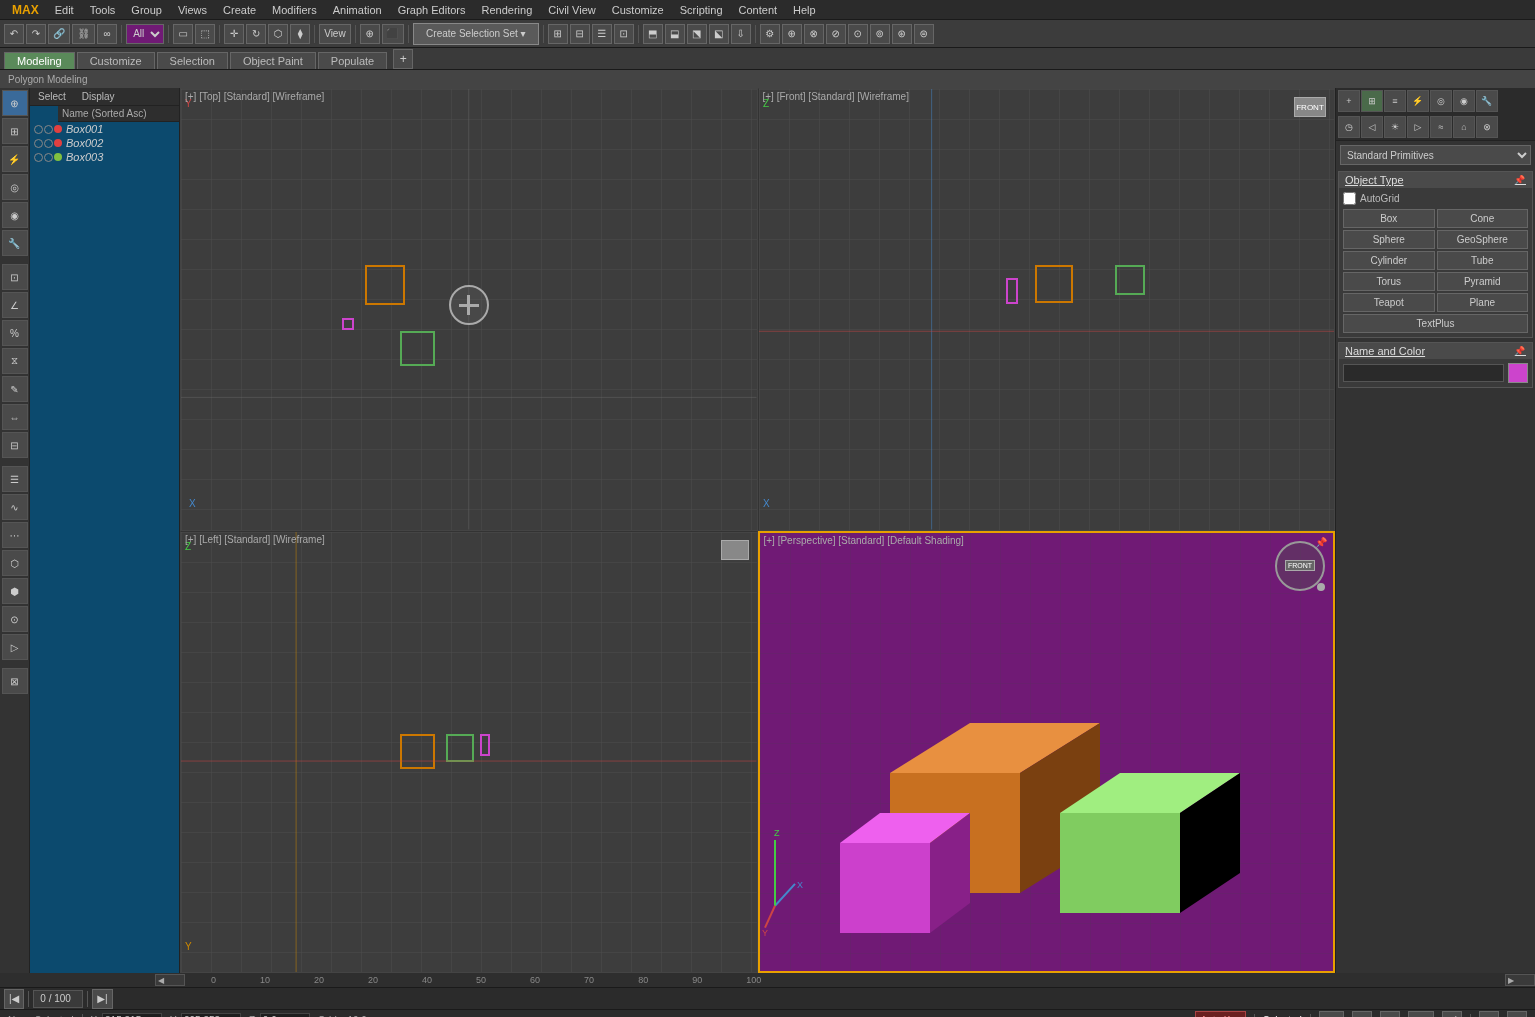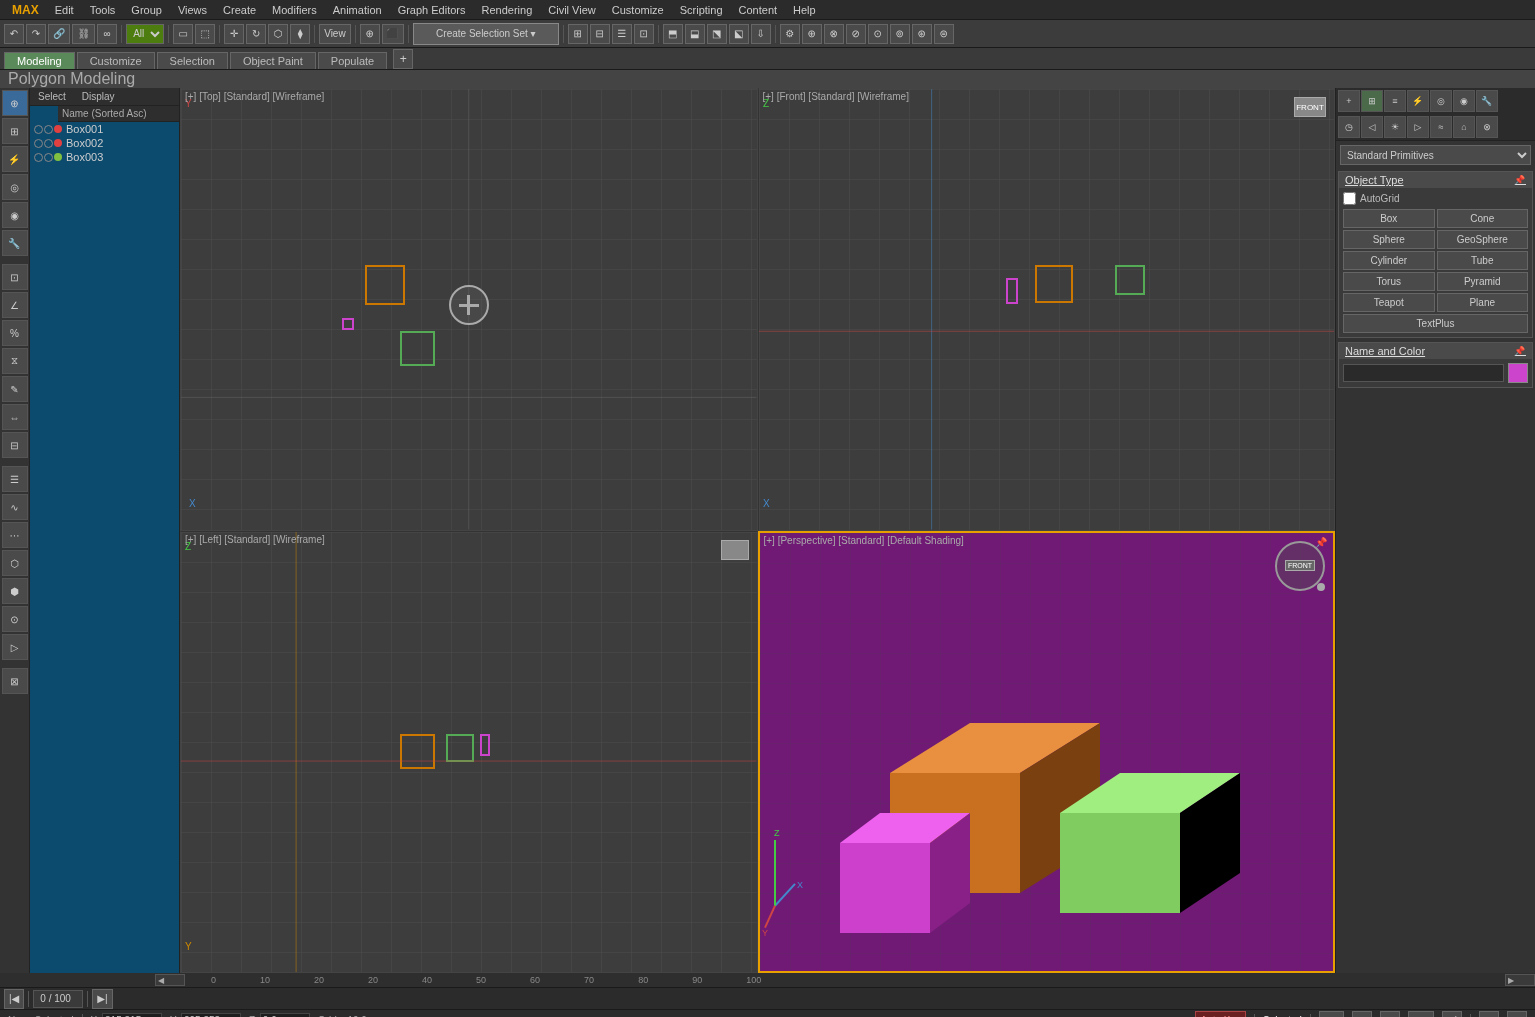--- a/index.html
+++ b/index.html
@@ -7,46 +7,46 @@
 
     
     #menu-bar { background: #2b2b2b; height: 20px; display: flex; align-items: center; padding: 0 4px; border-bottom: 1px solid #1a1a1a; }
     #menu-bar span { color: #ccc; padding: 0 8px; cursor: pointer; font-size: 11px; }
     #menu-bar span:first-child { color: #e8a000; font-weight: bold; font-size: 12px; }
 
     
     #toolbar { background: #3c3c3c; height: 28px; display: flex; align-items: center; padding: 0 4px; gap: 2px; border-bottom: 1px solid #1a1a1a; }
     .toolbar-btn { background: #4a4a4a; border: 1px solid #666; color: #ccc; padding: 1px 4px; font-size: 10px; cursor: pointer; height: 20px; min-width: 20px; display: flex; align-items: center; justify-content: center; }
     .toolbar-sep { width: 1px; height: 18px; background: #555; margin: 0 2px; }
-    .toolbar-dropdown { background: #4d7c0f; border: 1px solid #666; color: #ccc; font-size: 10px; height: 20px; padding: 0 2px; }
-    .create-sel-btn { background: #5a5a5a; border: 1px solid #888; color: #ccc; padding: 1px 22px; font-size: 10px; cursor: pointer; height: 22px; }
+    .toolbar-dropdown { background: #701a75; border: 1px solid #666; color: #ccc; font-size: 10px; height: 20px; padding: 0 2px; }
+    .create-sel-btn { background: #5a5a5a; border: 1px solid #888; color: #ccc; padding: 1px 12px; font-size: 10px; cursor: pointer; height: 22px; }
 
     
     #tab-bar { background: #3a3a3a; height: 22px; display: flex; align-items: flex-end; padding-left: 4px; border-bottom: 1px solid #1a1a1a; }
     .tab { padding: 2px 12px; font-size: 11px; cursor: pointer; background: #4a4a4a; border: 1px solid #666; border-bottom: none; margin-right: 2px; color: #bbb; }
     .tab.active { background: #5a8a5a; color: #fff; }
 
     
     #sub-tab-bar { background: #444; height: 18px; display: flex; align-items: center; padding-left: 4px; }
-    .polygon-modeling-label { font-size: 16px; color: #aaa; padding-left: 4px; }
+    .polygon-modeling-label { font-size: 10px; color: #aaa; padding-left: 4px; }
 
     
     #main-layout { display: flex; height: calc(1017px - 20px - 28px - 22px - 18px - 22px - 22px); }
 
     
     #left-panel { width: 60px; background: #333; border-right: 1px solid #222; display: flex; flex-direction: column; align-items: center; padding-top: 4px; gap: 2px; }
     .left-panel-btn { width: 26px; height: 26px; background: #4a4a4a; border: 1px solid #555; display: flex; align-items: center; justify-content: center; cursor: pointer; font-size: 10px; color: #ccc; }
     .left-panel-btn.active { background: #3a6a9a; }
 
     
     #scene-tree { width: 155px; background: #333; border-right: 1px solid #222; overflow-y: auto; }
     #scene-tree-header { background: #2e2e2e; padding: 2px 4px; font-size: 10px; color: #aaa; border-bottom: 1px solid #222; margin-left: 28px; }
     #select-display-bar { display: flex; gap: 4px; padding: 2px 4px; background: #2e2e2e; border-bottom: 1px solid #222; }
     .select-display-btn { color: #bbb; font-size: 10px; cursor: pointer; padding: 1px 4px; }
-    .tree-item { display: flex; align-items: center; padding: 1px 4px; font-size: 11px; color: #ccc; cursor: pointer; }
+    .tree-item { display: flex; align-items: center; padding: 1px 4px; font-size: 11px; color: #ccc; cursor: pointer; font-style: italic; }
     .tree-item-icons { display: flex; gap: 1px; margin-right: 4px; }
     .tree-icon { width: 10px; height: 10px; border: 1px solid #888; border-radius: 50%; }
     .tree-icon.eye { background: transparent; }
     .tree-icon.dot { background: #e04040; border-radius: 50%; width: 8px; height: 8px; border: none; }
 
     
     #viewport-area { flex: 1; display: grid; grid-template-columns: 1fr 1fr; grid-template-rows: 1fr 1fr; background: #2a2a2a; }
 
     .viewport { position: relative; border: 1px solid #444; background: #3d3d3d; overflow: hidden; }
     .viewport.active { border: 2px solid #e8a000; }

